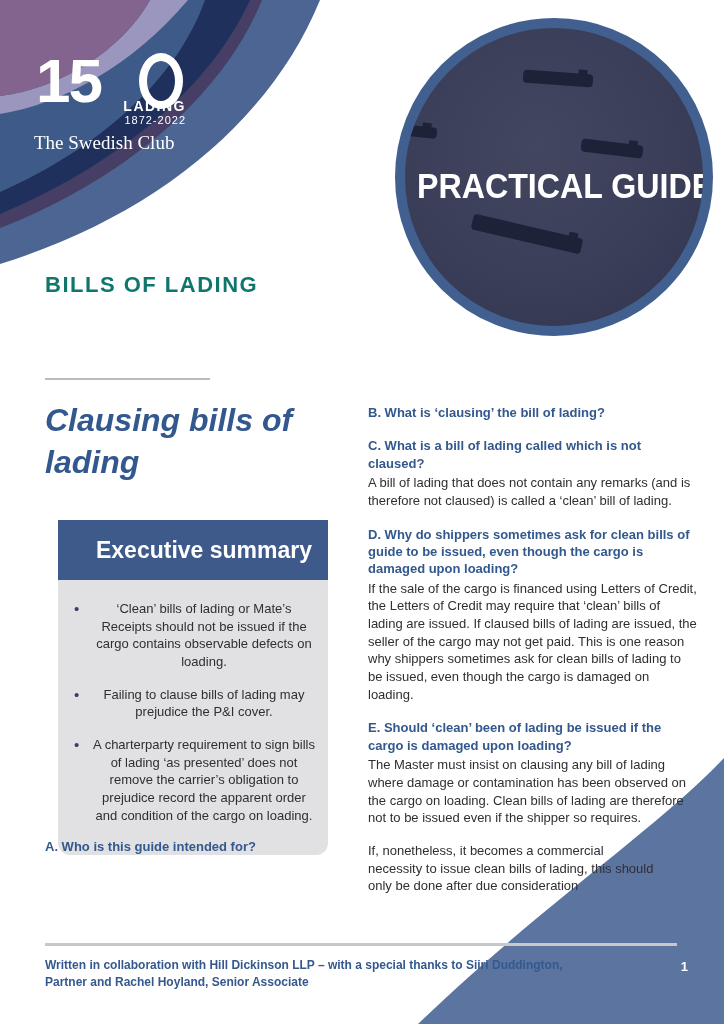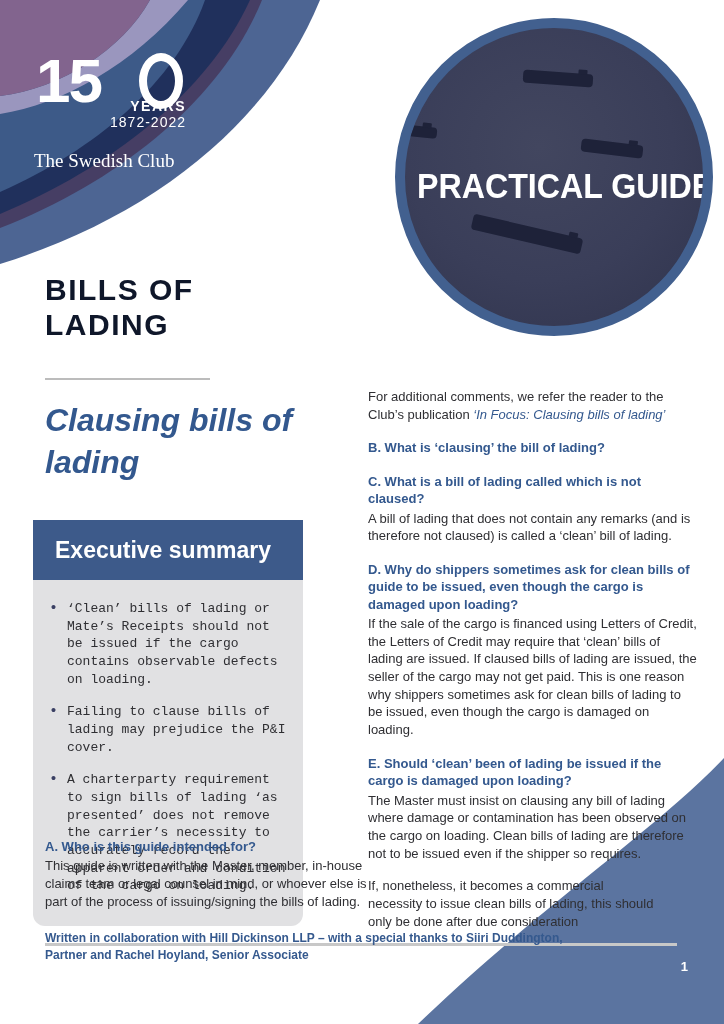--- a/index.html
+++ b/index.html
@@ -15,66 +15,66 @@
     font-family:"Liberation Sans","DejaVu Sans",sans-serif;color:var(--body-ink);
   }
   .abs{position:absolute;}
   
   #deco-topleft{left:0;top:0;}
   
   .logo{left:36px;top:50px;width:152px;color:#ffffff;z-index:3;}
   .logo-150{font-size:62px;font-weight:700;line-height:1;letter-spacing:-2px;display:flex;align-items:center;gap:36px;}
   .logo-zero{display:inline-block;width:44px;height:56px;border:8px solid #fff;border-radius:50%;margin-left:2px;}
   .logo-years{font-size:14px;font-weight:700;letter-spacing:1.5px;text-align:right;margin-top:-14px;padding-right:2px;}
-  .logo-dates{font-size:14px;font-weight:400;letter-spacing:1px;text-align:right;padding-right:2px;}
-  .logo-name{font-family:"Liberation Serif","DejaVu Serif",serif;font-size:19px;margin-top:20px;white-space:nowrap;margin-left:-2px;}
+  .logo-dates{font-size:11px;font-weight:400;letter-spacing:1px;text-align:right;padding-right:2px;}
+  .logo-name{font-family:"Liberation Serif","DejaVu Serif",serif;font-size:19px;margin-top:6px;white-space:nowrap;margin-left:-2px;}
   
   .badge{
     left:395px;top:18px;width:318px;height:318px;border-radius:50%;
     border:10px solid var(--ring);overflow:hidden;
     background:radial-gradient(circle at 45% 40%, #42465f 0%, var(--sea) 55%, #30344d 100%);
   }
   .ship{position:absolute;background:var(--ship);border-radius:4px;}
   .ship::after{content:"";position:absolute;right:6px;top:-4px;width:9px;height:5px;background:var(--ship);border-radius:1px;}
   .ship1{left:118px;top:44px;width:70px;height:13px;transform:rotate(4deg);}
   .ship2{left:-6px;top:98px;width:38px;height:11px;transform:rotate(6deg);}
   .ship3{left:176px;top:114px;width:62px;height:13px;transform:rotate(7deg);}
   .ship4{left:66px;top:198px;width:112px;height:16px;transform:rotate(13deg);}
   .badge-label{
     position:absolute;left:0;top:138px;width:100%;text-align:center;color:#fff;
     font-size:35px;font-weight:700;letter-spacing:0px;white-space:nowrap;
     transform:scaleX(0.92);
   }
   
-  .page-title{left:45px;top:272px;width:230px;font-size:30px;font-weight:700;
-    letter-spacing:1.5px;line-height:1.18;color:#0f172a;}
+  .page-title{left:45px;top:272px;width:230px;font-size:22px;font-weight:700;
+    letter-spacing:1.5px;line-height:1.18;color:#0f766e;}
   .title-rule{left:45px;top:378px;width:165px;height:2px;background:#bcbcbc;}
   .page-subtitle{left:45px;top:400px;width:280px;font-size:32px;font-weight:700;
     line-height:1.3;color:var(--heading-blue);font-style:italic;}
-  .exec{left:33px;top:520px;width:270px;}
+  .exec{left:58px;top:520px;width:270px;text-align:center;}
   .exec-head{background:var(--exec-head);color:#fff;font-size:23px;font-weight:700;
     height:60px;line-height:60px;padding-left:22px;}
-  .exec-body{background:var(--exec-body);border-radius:0 0 12px 12px;padding:20px 12px 16px 34px;font-family:Liberation Mono, monospace;}
+  .exec-body{background:var(--exec-body);border-radius:0 0 12px 12px;padding:20px 12px 16px 34px;}
   .exec-body ul{list-style:none;}
   .exec-body li{position:relative;font-size:13px;line-height:1.36;margin-bottom:15px;color:var(--body-ink);}
   .exec-body li::before{content:"\2022";position:absolute;left:-18px;top:-1px;color:#3a3f63;font-size:15px;}
   .section-a{left:45px;top:838px;width:322px;}
   
   .h-blue{font-size:13px;font-weight:700;color:var(--heading-blue);line-height:1.34;margin-bottom:2px;}
   .body-p{font-size:13px;line-height:1.36;color:var(--body-ink);}
   .blue-italic{font-style:italic;font-weight:400;color:var(--heading-blue);}
   
   .col-right{left:368px;top:388px;width:330px;z-index:2;}
   .col-right .body-p{margin-bottom:15px;}
   .col-right .h-blue{margin-top:16px;}
   .closing{max-width:292px;}
   
   #swoosh{left:0;top:0;z-index:1;pointer-events:none;}
   .footer-rule{left:45px;top:943px;width:632px;height:3px;background:var(--rule);z-index:3;}
-  .credit{left:45px;top:930px;width:545px;font-size:12px;font-weight:700;
+  .credit{left:45px;top:957px;width:545px;font-size:12px;font-weight:700;
     line-height:1.4;color:#35598e;z-index:3;}
   .page-num{left:648px;top:959px;width:40px;text-align:right;font-size:13px;
     font-weight:700;color:#ffffff;z-index:3;}
 </style>
 </head>
 <body>
 
 <svg id="deco-topleft" class="abs" width="340" height="280" viewBox="0 0 340 280">
   <path d="M320,0 C272,118 158,215 0,264 L0,0 Z" fill="#4d6593"></path>
   <path d="M262,0 C222,98 122,180 0,228 L0,0 Z" fill="#463e64"></path>
@@ -82,21 +82,21 @@
   <path d="M205,0 C176,82 95,150 0,192 L0,0 Z" fill="#3d5a88"></path>
   <path d="M188,0 C132,66 62,104 0,114 L0,96 C62,88 122,50 150,0 Z" fill="#9a96be"></path>
   <path d="M150,0 C122,50 62,88 0,96 L0,0 Z" fill="#82648e"></path>
 </svg>
 
 <div class="abs logo">
   <div class="logo-150">
     <span>15</span>
     <span class="logo-zero"></span>
   </div>
-  <div class="logo-years">YEARS</div>
+  <div class="logo-years">LADING</div>
   <div class="logo-dates">1872-2022</div>
   <div class="logo-name">The Swedish Club</div>
 </div>
 
 <div class="abs badge">
   <div class="ship ship1"></div>
   <div class="ship ship2"></div>
   <div class="ship ship3"></div>
   <div class="ship ship4"></div>
   <div class="badge-label">PRACTICAL GUIDE</div>
@@ -105,32 +105,30 @@
 <h1 class="abs page-title">BILLS OF LADING</h1>
 <div class="abs title-rule"></div>
 <h2 class="abs page-subtitle">Clausing bills of lading</h2>
 
 <div class="abs exec">
   <div class="exec-head">Executive summary</div>
   <div class="exec-body">
     <ul>
       <li>‘Clean’ bills of lading or Mate’s Receipts should not be issued if the cargo contains observable defects on loading.</li>
       <li>Failing to clause bills of lading may prejudice the P&amp;I cover.</li>
-      <li>A charterparty requirement to sign bills of lading ‘as presented’ does not remove the carrier’s necessity to accurately record the apparent order and condition of the cargo on loading.</li>
+      <li>A charterparty requirement to sign bills of lading ‘as presented’ does not remove the carrier’s obligation to prejudice record the apparent order and condition of the cargo on loading.</li>
     </ul>
   </div>
 </div>
 
 <div class="abs section-a">
   <h3 class="h-blue">A. Who is this guide intended for?</h3>
-  <p class="body-p">This guide is written with the Master, member, in-house claims team or legal counsel in mind, or whoever else is part of the process of issuing/signing the bills of lading.</p>
 </div>
 
 <div class="abs col-right">
-  <p class="body-p"><span>For additional comments, we refer the reader to the Club’s publication </span><em class="blue-italic">‘In Focus: Clausing bills of lading’</em></p>
 
   <h3 class="h-blue">B. What is ‘clausing’ the bill of lading?</h3>
 
   <h3 class="h-blue">C. What is a bill of lading called which is not claused?</h3>
   <p class="body-p">A bill of lading that does not contain any remarks (and is therefore not claused) is called a ‘clean’ bill of lading.</p>
 
   <h3 class="h-blue">D. Why do shippers sometimes ask for clean bills of guide to be issued, even though the cargo is damaged upon loading?</h3>
   <p class="body-p">If the sale of the cargo is financed using Letters of Credit, the Letters of Credit may require that ‘clean’ bills of lading are issued. If claused bills of lading are issued, the seller of the cargo may not get paid. This is one reason why shippers sometimes ask for clean bills of lading to be issued, even though the cargo is damaged on loading.</p>
 
   <h3 class="h-blue">E. Should ‘clean’ been of lading be issued if the cargo is damaged upon loading?</h3>

